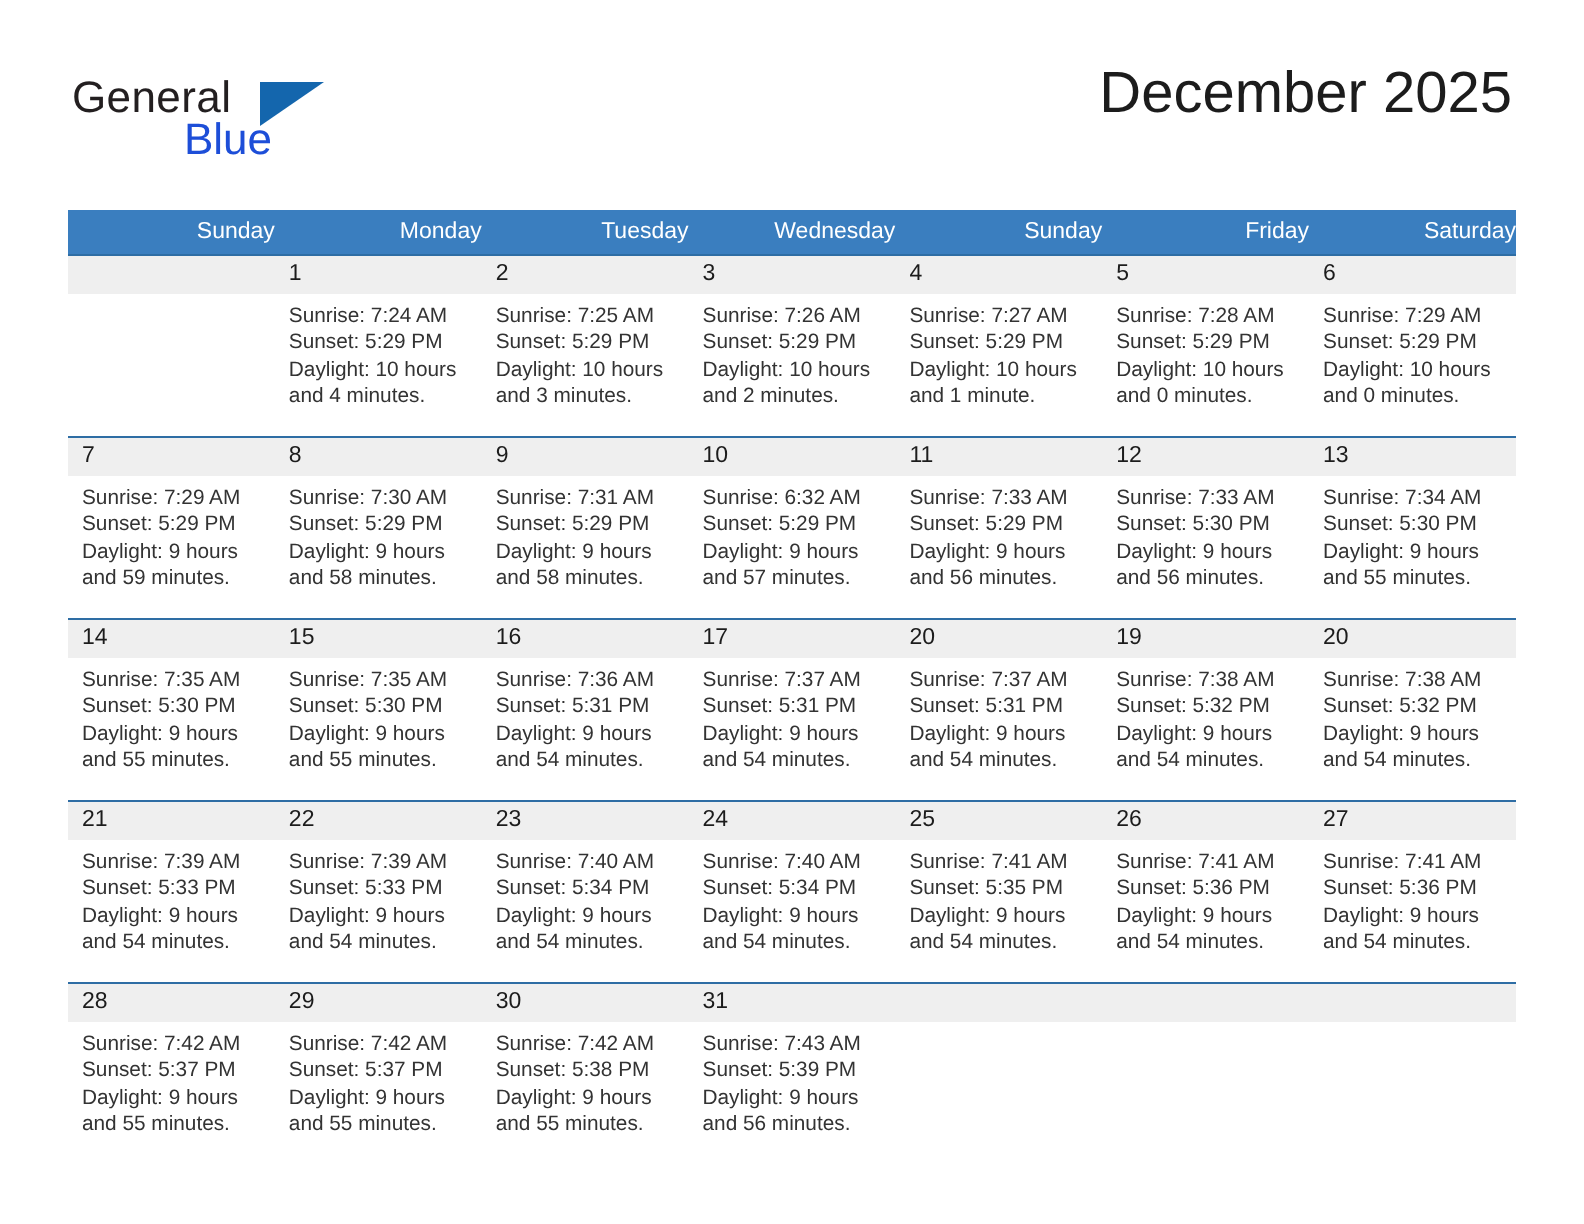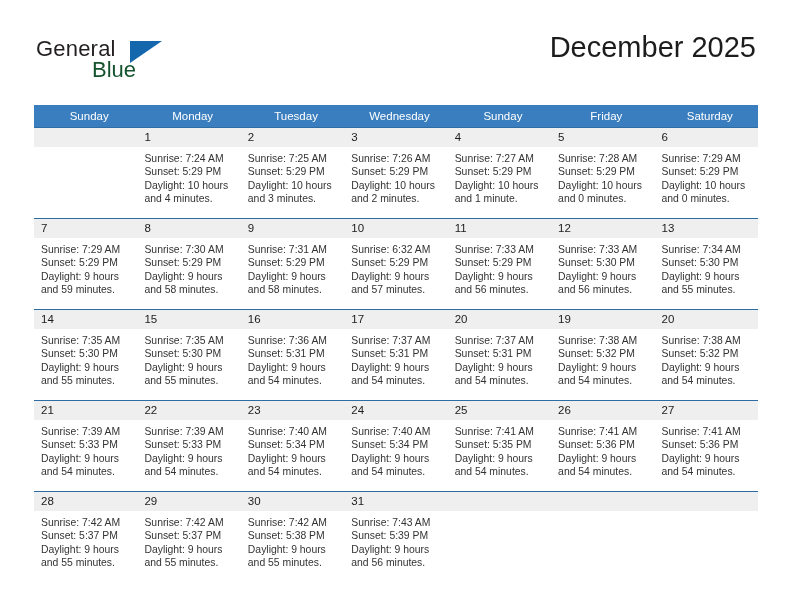--- a/index.html
+++ b/index.html
@@ -43,21 +43,21 @@
     font-size: 22px;
     letter-spacing: 0.2px;
     color: #231f20;
     font-family: "Liberation Sans", sans-serif;
   }
   .brand-blue {
     position: absolute;
     left: 56px;
     top: 21px;
     font-size: 22px;
-    color: #14532d;
+    color: #1d4ed8;
     font-family: "Liberation Sans", sans-serif;
   }
   .brand-triangle {
     position: absolute;
     left: 94px;
     top: 5px;
     width: 0;
     height: 0;
     border-left: 32px solid #1466ad;
     border-bottom: 22px solid transparent;
@@ -93,21 +93,21 @@
     top: 105px;
     width: 724px;
     border-collapse: collapse;
     table-layout: fixed;
   }
   .calendar th {
     background: #3a7ebf;
     color: #ffffff;
     font-weight: normal;
     font-size: 11.5px;
-    text-align: center;
+    text-align: right;
     padding: 5px 0 5px 7px;
     height: 19px;
     box-sizing: border-box;
     border: none;
     font-family: "Liberation Sans", sans-serif;
   }
   .calendar td {
     width: 103.43px;
     height: 90px;
     vertical-align: top;

